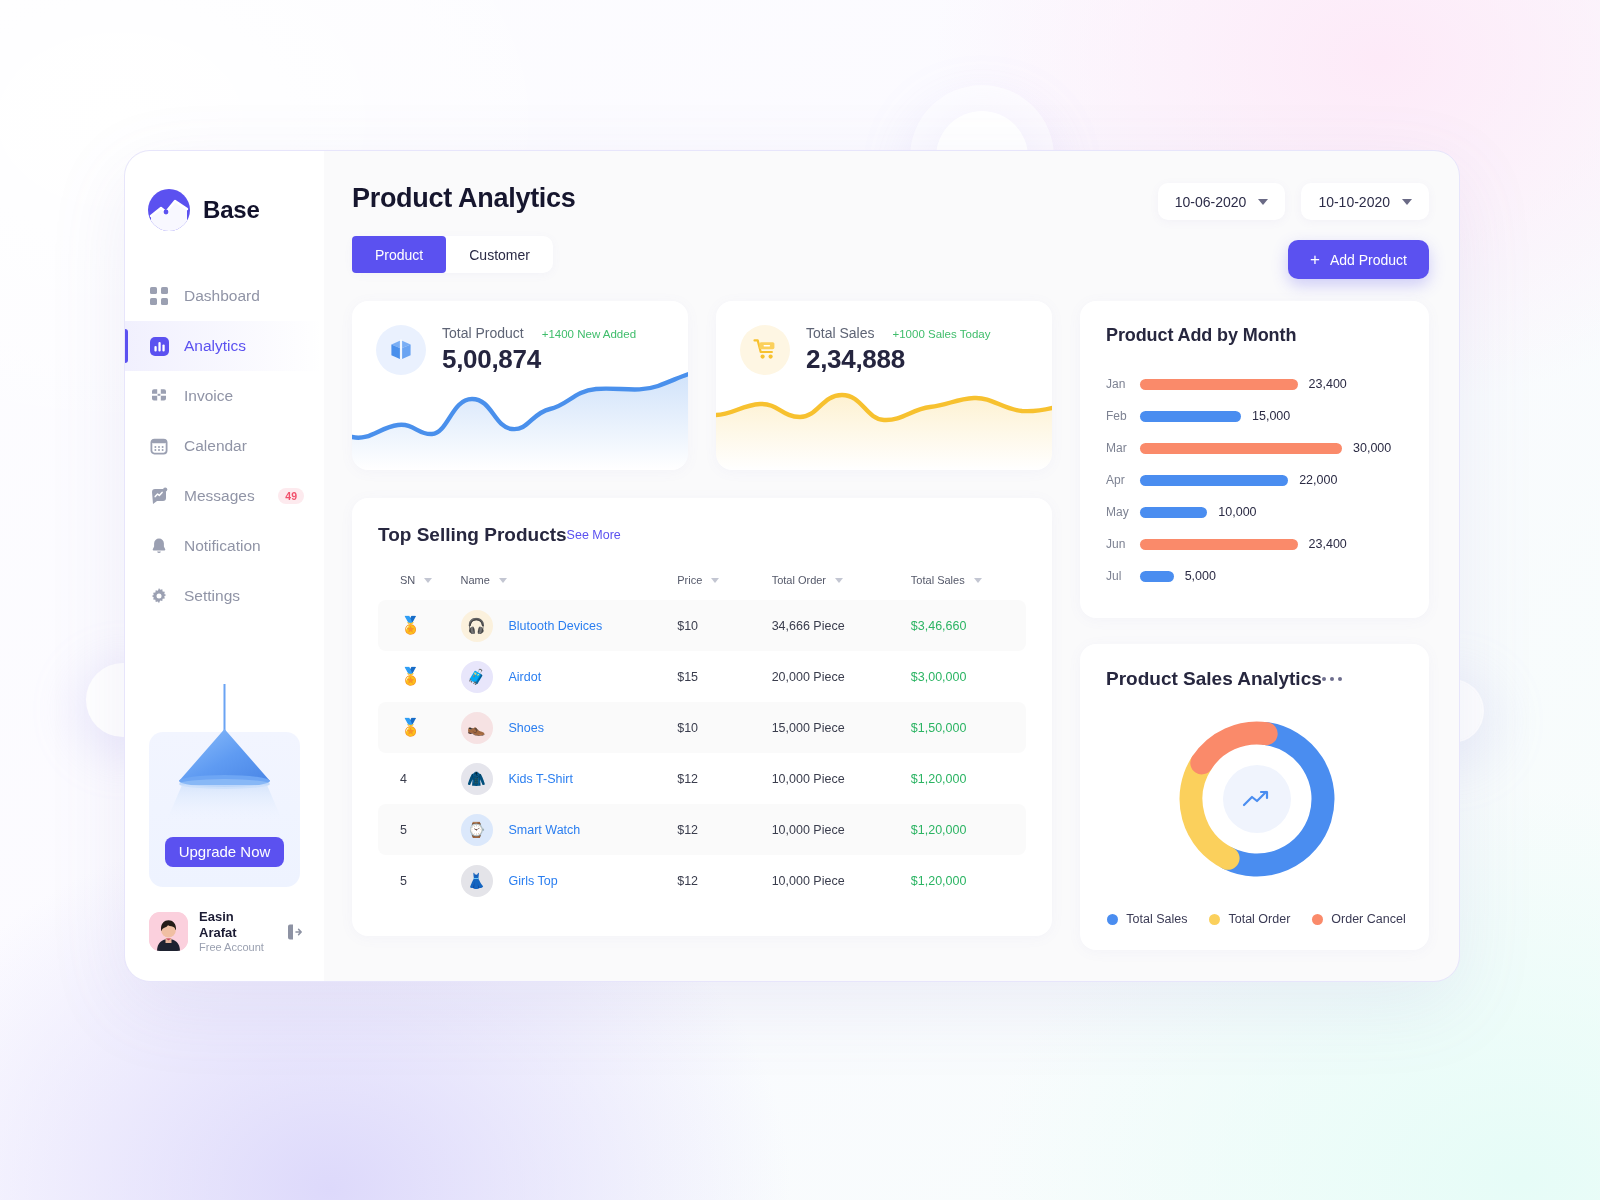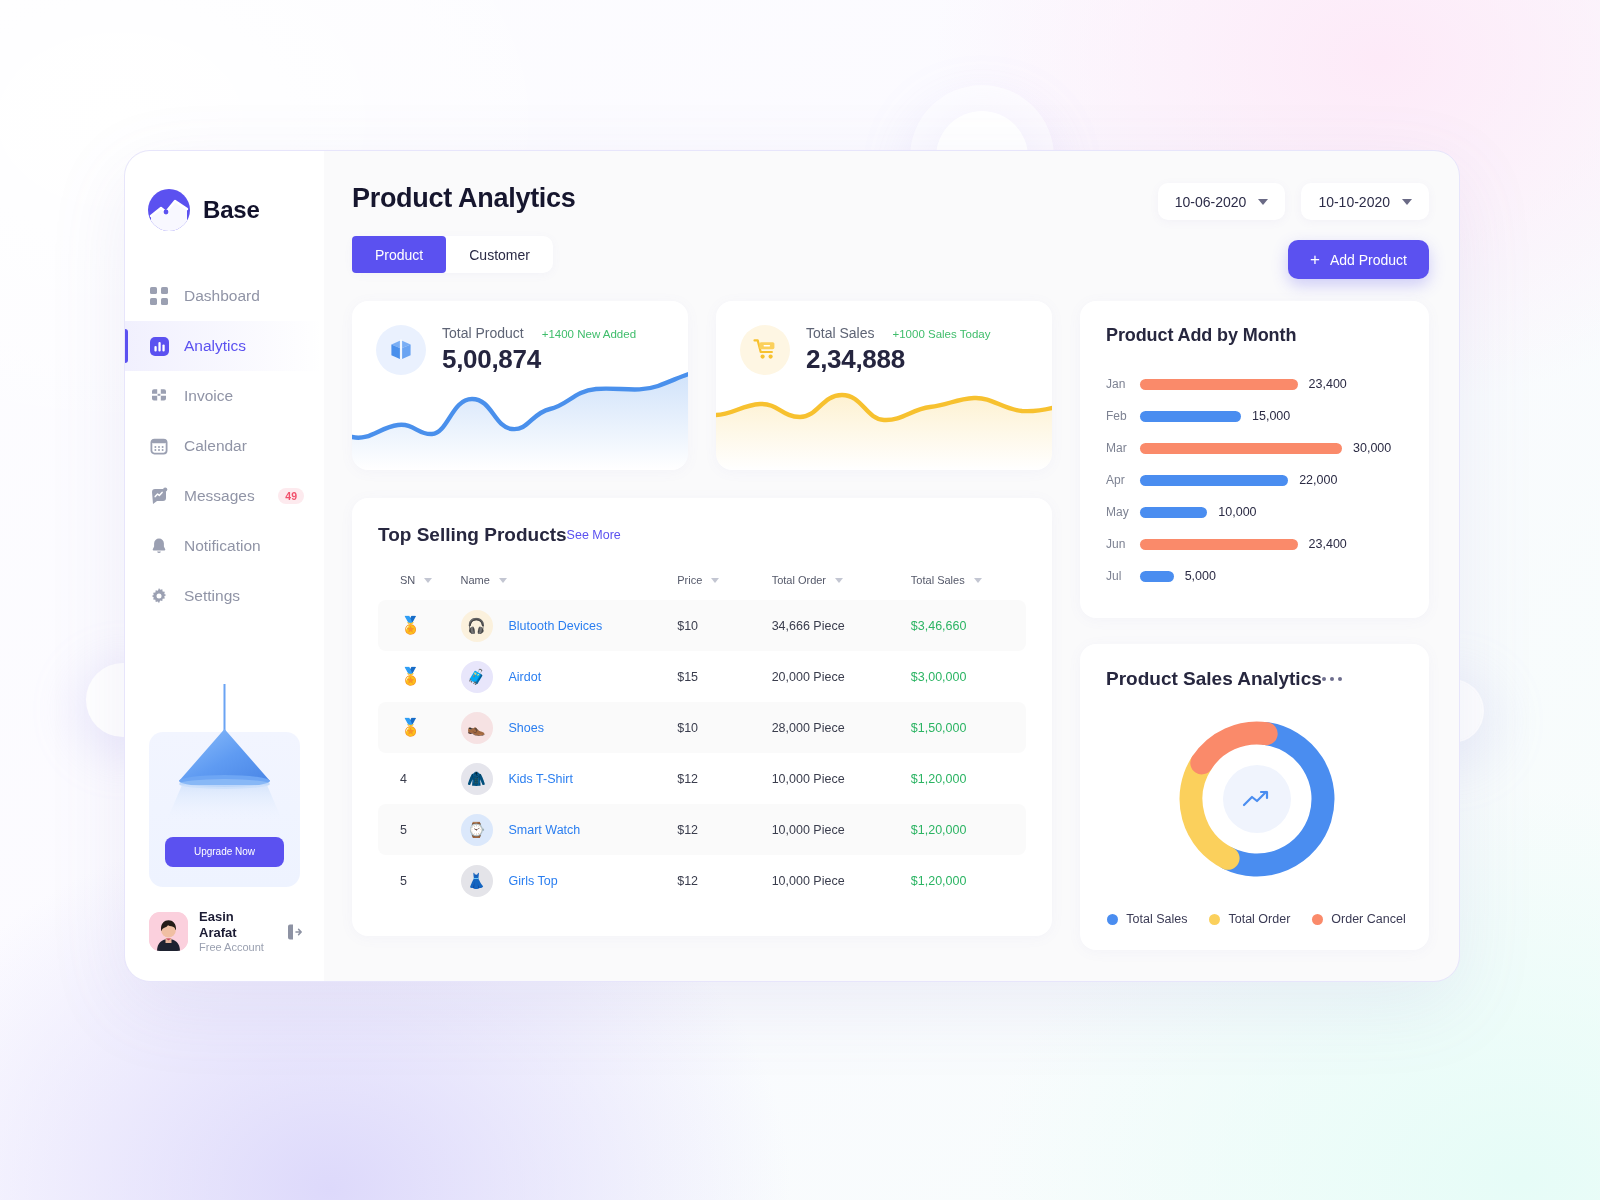--- a/index.html
+++ b/index.html
@@ -92,21 +92,21 @@
     margin: auto 24px 0 24px;
     height: 155px; border-radius: 14px;
     background: linear-gradient(180deg, #f2f5ff 0%, #eef3ff 100%);
     position: relative; overflow: visible;
   }
   .lamp-wrap { position: absolute; left: 0; right: 0; top: -58px; height: 150px; }
   .upgrade-btn {
     position: absolute; left: 16px; right: 16px; bottom: 20px;
     height: 30px; border-radius: 8px;
     background: #5b51f0; color: #fff;
-    font-size: 10px; display: flex; align-items: center; justify-content: center;
+    font-size: 15px; display: flex; align-items: center; justify-content: center;
     border: none; cursor: pointer; font-family: inherit;
   }
 
   .user-row {
     display: flex; align-items: center; gap: 11px;
     padding: 22px 20px 26px 24px;
   }
   .avatar {
     width: 39px; height: 39px; flex: 0 0 39px; border-radius: 11px;
     background: #fbd0dd; overflow: hidden; position: relative;
@@ -533,21 +533,21 @@
                 </tr>
                 <tr class="alt">
                   <td class="c-sn"><span class="medal">🏅</span></td>
                   <td class="c-name">
                     <span class="name-cell">
                       <span class="prod-ico" style="background:#f6e2e3">👞</span>
                       <span class="prod-name">Shoes</span>
                     </span>
                   </td>
                   <td class="c-price">$10</td>
-                  <td class="c-order">28,000 Piece</td>
+                  <td class="c-order">15,000 Piece</td>
                   <td class="c-sales"><span class="sales-val">$1,50,000</span></td>
                 </tr>
                 <tr>
                   <td class="c-sn"><span>4</span></td>
                   <td class="c-name">
                     <span class="name-cell">
                       <span class="prod-ico" style="background:#e5e5ec">🧥</span>
                       <span class="prod-name">Kids T-Shirt</span>
                     </span>
                   </td>

